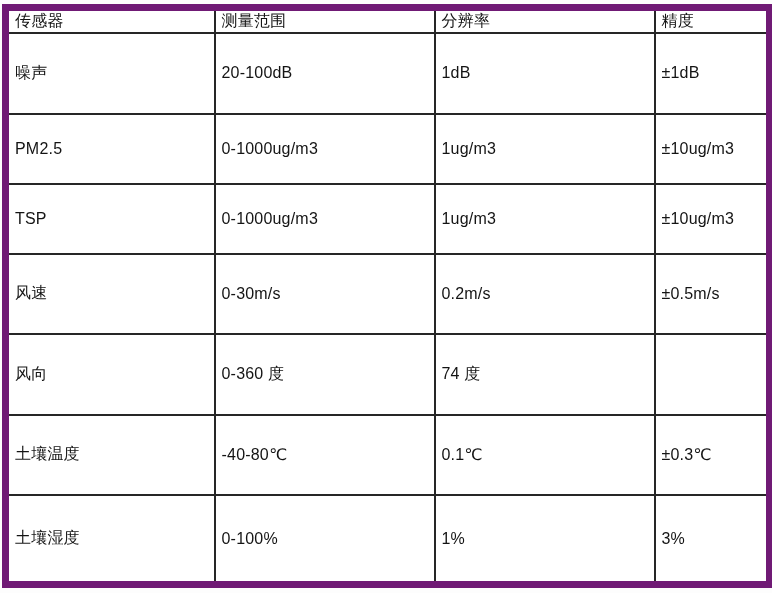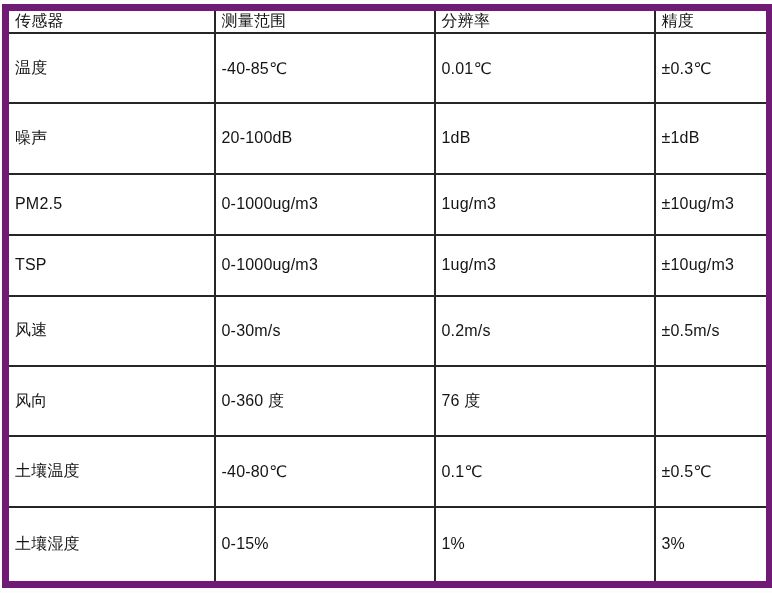--- a/index.html
+++ b/index.html
@@ -54,26 +54,20 @@
     </colgroup>
     <thead>
       <tr>
         <th>传感器</th>
         <th>测量范围</th>
         <th>分辨率</th>
         <th>精度</th>
       </tr>
     </thead>
     <tbody id="table-body">
-  <tr>
-    <td>温度</td>
-    <td>-40-85℃</td>
-    <td>0.01℃</td>
-    <td>±0.3℃</td>
-  </tr>
 
 
 
   <tr>
     <td>噪声</td>
     <td>20-100dB</td>
     <td>1dB</td>
     <td>±1dB</td>
   </tr>
 
@@ -95,33 +89,33 @@
   <tr>
     <td>风速</td>
     <td>0-30m/s</td>
     <td>0.2m/s</td>
     <td>±0.5m/s</td>
   </tr>
 
   <tr>
     <td>风向</td>
     <td>0-360 度</td>
-    <td>76 度</td>
+    <td>74 度</td>
     <td></td>
   </tr>
 
   <tr>
     <td>土壤温度</td>
     <td>-40-80℃</td>
     <td>0.1℃</td>
-    <td>±0.5℃</td>
+    <td>±0.3℃</td>
   </tr>
 
   <tr>
     <td>土壤湿度</td>
-    <td>0-15%</td>
+    <td>0-100%</td>
     <td>1%</td>
     <td>3%</td>
   </tr>
 
 </tbody>
   </table>
 </div>
 
 </body></html>

